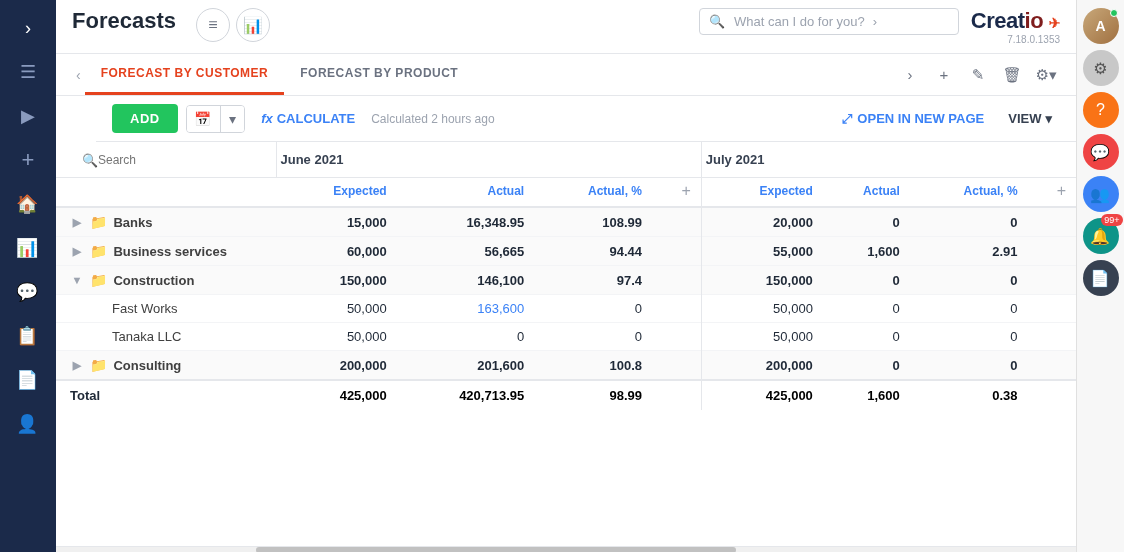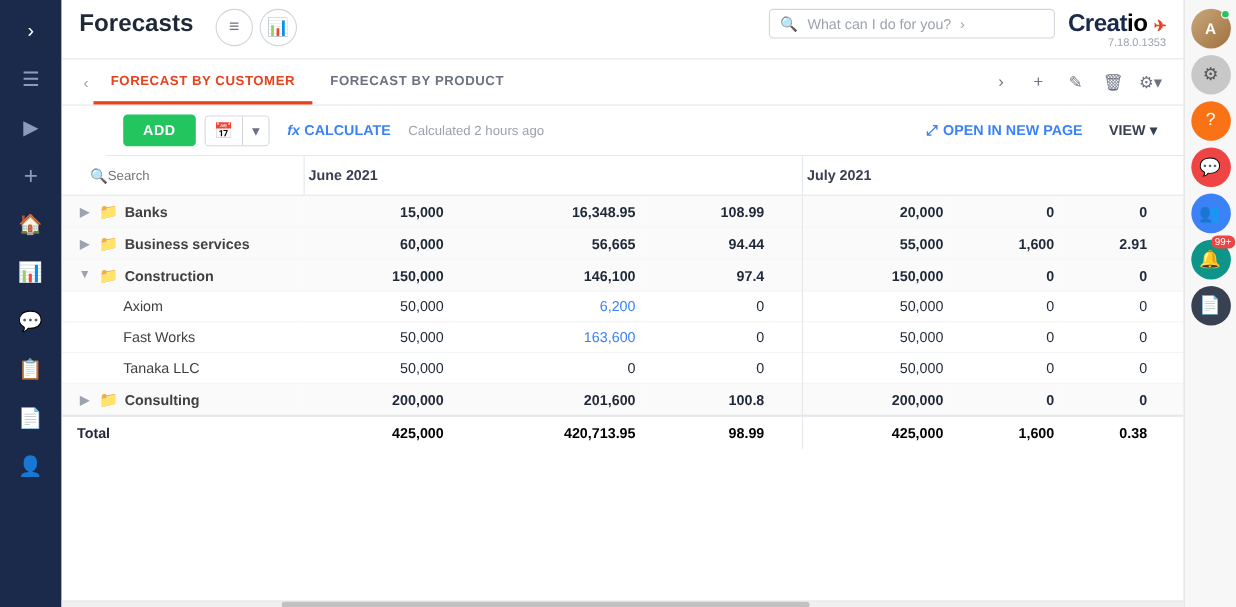--- a/index.html
+++ b/index.html
@@ -363,21 +363,21 @@
       <div class="view-btn">📊</div>
     </div>
     <div class="header-spacer"></div>
     <div class="search-bar">
       <span style="color:#9ca3af;">🔍</span>
       <span style="color:#9ca3af;font-size:13px;">What can I do for you?</span>
       <span class="search-bar-arrow">›</span>
     </div>
     <div class="logo-area">
       <div class="logo-text">
-        <span style="color:#1b2a4a;">Creat</span><span style="color:#000000;">io</span>
+        <span style="color:#1b2a4a;">Creat</span><span style="color:#7f1d1d;">io</span>
         <span style="font-size:14px; color:#e5421e;">✈</span>
       </div>
       <div class="logo-version">7.18.0.1353</div>
     </div>
   </div>
 
   <div class="tabs-bar">
     <span class="tab-prev">‹</span>
     <div class="tab active">FORECAST BY CUSTOMER</div>
     <div class="tab">FORECAST BY PRODUCT</div>
@@ -419,20 +419,35 @@
         <tr class="month-row">
           <th style="width:220px;">
             <div class="search-col">
               <span class="s-icon">🔍</span>
               <input type="text" placeholder="Search" style="">
             </div>
           </th>
           <th colspan="4" class="month-sep">June 2021</th>
           <th colspan="4" class="month-sep">July 2021</th>
         </tr>
+        <tr class="col-row">
+          <th></th>
+          <th>Expected</th>
+          <th>Actual</th>
+          <th>Actual, %</th>
+          <th>
+            <button class="add-col-btn">+</button>
+          </th>
+          <th class="month-sep">Expected</th>
+          <th>Actual</th>
+          <th>Actual, %</th>
+          <th>
+            <button class="add-col-btn">+</button>
+          </th>
+        </tr>
       </thead>
       <tbody id="table-body">
       <tr class="section-header">
       <td>
         <div class="name-cell">
           <span class="expand-btn">▶</span>
           <span class="folder-icon">📁</span>
           <span class="row-name">Banks</span>
         </div>
       </td>
@@ -472,35 +487,20 @@
       </td>
       <td class="num-cell">150,000</td>
       <td class="num-cell">146,100</td>
       <td class="num-cell">97.4</td>
       <td></td>
       <td class="num-cell month-sep">150,000</td>
       <td class="num-cell">0</td>
       <td class="num-cell">0</td>
       <td></td>
     </tr>
-          <tr class="sub-row">
-          <td>
-            <div class="name-cell" style="padding-left:50px;">
-              <span class="row-name">Axiom</span>
-            </div>
-          </td>
-          <td class="num-cell">50,000</td>
-          <td class="num-cell num-blue">6,200</td>
-          <td class="num-cell">0</td>
-          <td></td>
-          <td class="num-cell month-sep">50,000</td>
-          <td class="num-cell">0</td>
-          <td class="num-cell">0</td>
-          <td></td>
-        </tr>
           <tr class="sub-row">
           <td>
             <div class="name-cell" style="padding-left:50px;">
               <span class="row-name">Fast Works</span>
             </div>
           </td>
           <td class="num-cell">50,000</td>
           <td class="num-cell num-blue">163,600</td>
           <td class="num-cell">0</td>
           <td></td>

